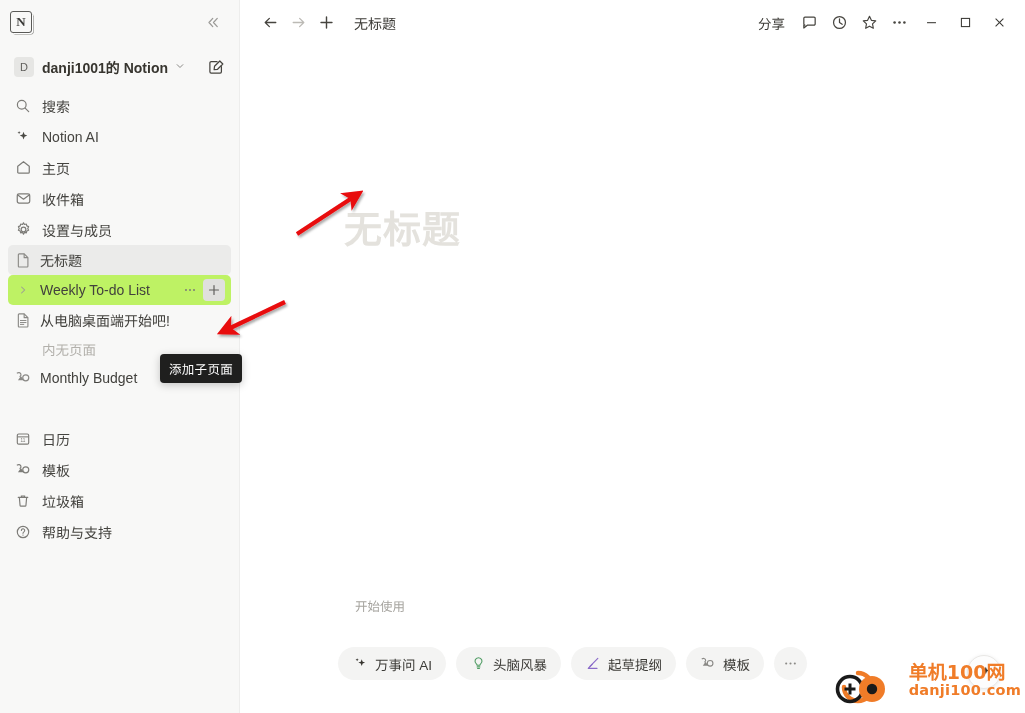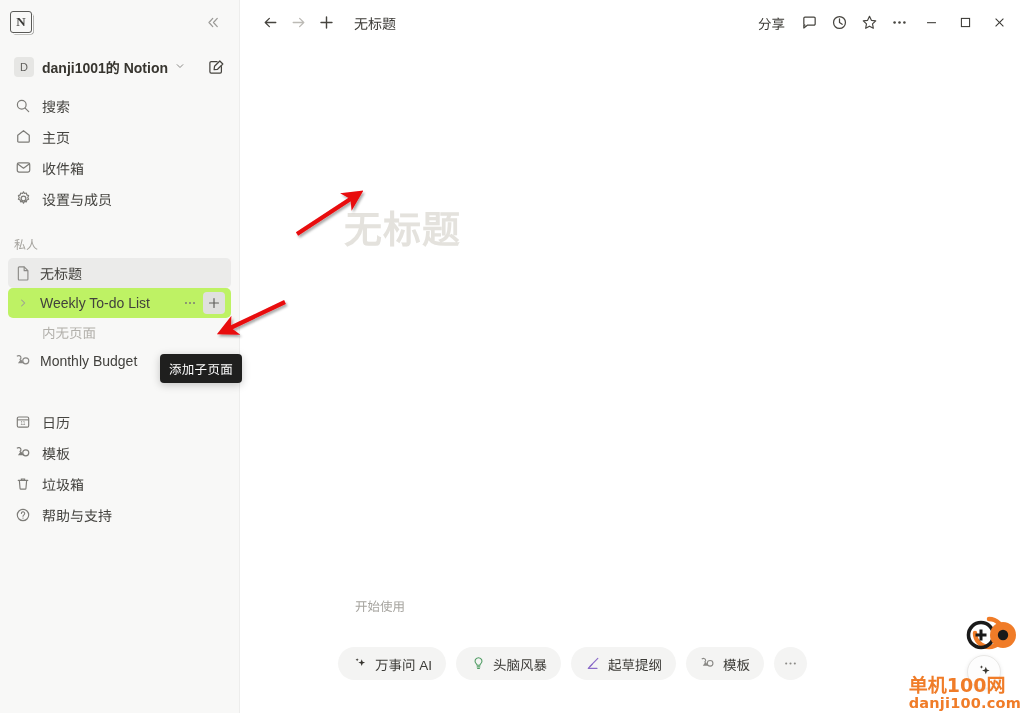--- a/index.html
+++ b/index.html
@@ -158,23 +158,22 @@
     position: absolute; right: 24px; bottom: 24px;
     width: 34px; height: 34px; border-radius: 50%;
     background: #fdfdfd; border: 1px solid #e9e8e6;
     display: flex; align-items: center; justify-content: center;
     box-shadow: 0 1px 4px rgba(0,0,0,.09); color: #37352f; z-index: 15;
   }
 
   
   .watermark {
     position: absolute; right: 4px; bottom: 2px;
-    display: flex; align-items: flex-end; gap: 19px; z-index: 25;
+    display: flex; align-items: flex-start; gap: 19px; z-index: 25;
     pointer-events: none;
-    flex-direction: column;
   }
   .wm-text { display: flex; flex-direction: column; line-height: 1.05; }
   .wm-main {
     font-size: 19px; font-weight: 700; color: #f07c28;
     letter-spacing: 0px; font-family: "DejaVu Sans", sans-serif;
   }
   .wm-sub {
     font-size: 14.5px; font-weight: 700; color: #f07c28;
     letter-spacing: .2px; font-family: "DejaVu Sans", sans-serif;
   }
@@ -221,20 +220,29 @@
       <div class="nav-item">
         <span class="ico">
           <svg width="16" height="16" viewBox="0 0 18 18" fill="none" aria-hidden="true">
             <circle cx="7.6" cy="7.6" r="4.9" stroke="#7d7c78" stroke-width="1.35"></circle>
             <path d="M11.4 11.4l4 4" stroke="#7d7c78" stroke-width="1.35" stroke-linecap="round"></path>
           </svg>
         </span>
         <span class="nav-label">搜索</span>
       </div>
 
+      <div class="nav-item">
+        <span class="ico">
+          <svg width="16" height="16" viewBox="0 0 18 18" fill="none" aria-hidden="true">
+            <path d="M9.6 3.2l1.15 3.1 3.1 1.15-3.1 1.15-1.15 3.1-1.15-3.1L5.35 7.45l3.1-1.15L9.6 3.2z" fill="#4a4944"></path>
+            <path d="M4.6 2.2l.52 1.4 1.4.52-1.4.52-.52 1.4-.52-1.4-1.4-.52 1.4-.52.52-1.4z" fill="#4a4944"></path>
+          </svg>
+        </span>
+        <span class="nav-label">Notion AI</span>
+      </div>
 
       <div class="nav-item">
         <span class="ico">
           <svg width="17" height="17" viewBox="0 0 18 18" fill="none" aria-hidden="true">
             <path d="M2.9 7.6L9 2.9l6.1 4.7v6.3a1.1 1.1 0 01-1.1 1.1H4a1.1 1.1 0 01-1.1-1.1V7.6z" stroke="#7d7c78" stroke-width="1.3" stroke-linejoin="round"></path>
           </svg>
         </span>
         <span class="nav-label">主页</span>
       </div>
 
@@ -252,21 +260,20 @@
         <span class="ico">
           <svg width="17" height="17" viewBox="0 0 18 18" fill="none" aria-hidden="true">
             <circle cx="9" cy="9" r="2.5" stroke="#7d7c78" stroke-width="1.3"></circle>
             <path d="M9 1.9l1 1.8 2-.5.5 2 1.9.8-.9 1.9.9 1.9-1.9.8-.5 2-2-.5-1 1.8-1-1.8-2 .5-.5-2-1.9-.8.9-1.9-.9-1.9 1.9-.8.5-2 2 .5 1-1.8z" stroke="#7d7c78" stroke-width="1.25" stroke-linejoin="round"></path>
           </svg>
         </span>
         <span class="nav-label">设置与成员</span>
       </div>
     </nav>
 
-    <div class="section-label">私人</div>
 
     <div class="page-list">
 
       <div class="page-row selected">
         <span class="p-ico">
           <svg width="15" height="16" viewBox="0 0 16 17" fill="none" aria-hidden="true">
             <path d="M3.4 1.9h5.3l4 4v9.2a.9.9 0 01-.9.9H3.4a.9.9 0 01-.9-.9V2.8a.9.9 0 01.9-.9z" stroke="#8a8986" stroke-width="1.2" stroke-linejoin="round"></path>
             <path d="M8.7 1.9v4.1h4" stroke="#8a8986" stroke-width="1.2" stroke-linejoin="round"></path>
           </svg>
         </span>
@@ -289,20 +296,30 @@
             </svg>
           </span>
           <span class="row-btn active">
             <svg width="14" height="14" viewBox="0 0 16 16" fill="none" aria-hidden="true">
               <path d="M8 2.9v10.2M2.9 8h10.2" stroke="#5f5e5b" stroke-width="1.35" stroke-linecap="round"></path>
             </svg>
           </span>
         </span>
       </div>
 
+      <div class="page-row">
+        <span class="p-ico">
+          <svg width="15" height="16" viewBox="0 0 16 17" fill="none" aria-hidden="true">
+            <path d="M3.4 1.9h5.3l4 4v9.2a.9.9 0 01-.9.9H3.4a.9.9 0 01-.9-.9V2.8a.9.9 0 01.9-.9z" stroke="#8a8986" stroke-width="1.2" stroke-linejoin="round"></path>
+            <path d="M8.7 1.9v4.1h4" stroke="#8a8986" stroke-width="1.2" stroke-linejoin="round"></path>
+            <path d="M4.7 9h6M4.7 11.2h6M4.7 13.2h3.6" stroke="#8a8986" stroke-width="1.05" stroke-linecap="round"></path>
+          </svg>
+        </span>
+        <span class="p-label">从电脑桌面端开始吧!</span>
+      </div>
 
       <div class="empty-sub">内无页面</div>
 
       <div class="page-row">
         <span class="p-ico">
           <svg width="17" height="16" viewBox="0 0 18 17" fill="none" aria-hidden="true">
             <path d="M2.4 3.2c1.4-.9 2.9-.5 3.6.6.6 1 .3 2.3-.7 3" stroke="#8a8986" stroke-width="1.25" stroke-linecap="round"></path>
             <path d="M6.2 6.4l3.3 4.6H3.1l3.1-4.6z" fill="#8a8986"></path>
             <circle cx="11.4" cy="8.3" r="3.2" stroke="#8a8986" stroke-width="1.25"></circle>
           </svg>

